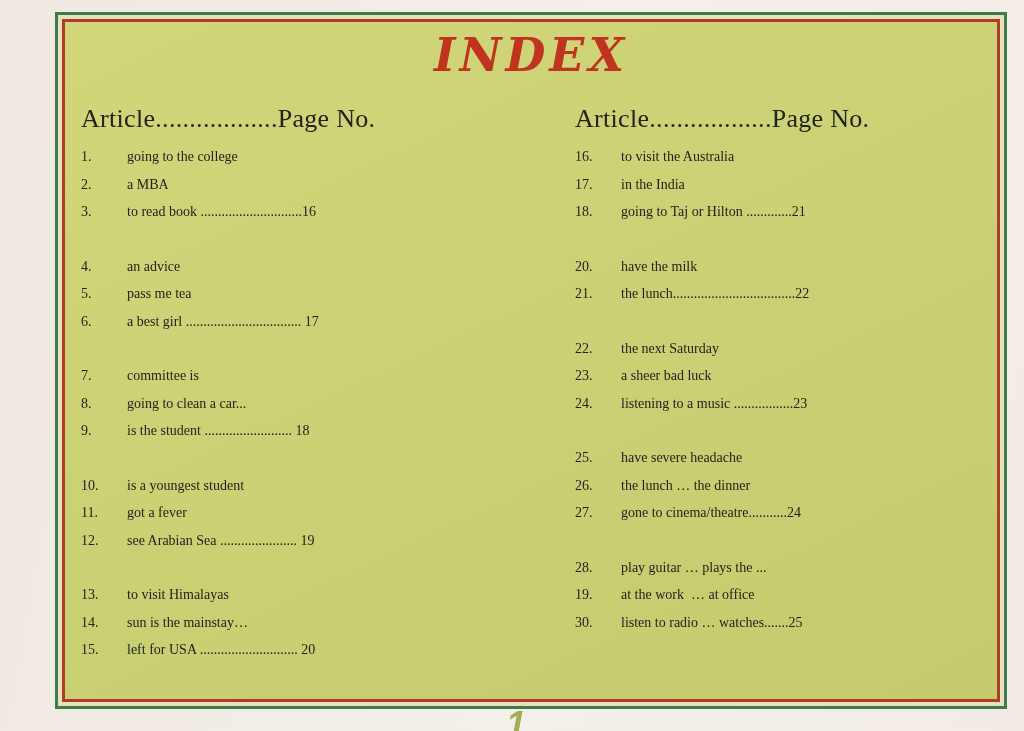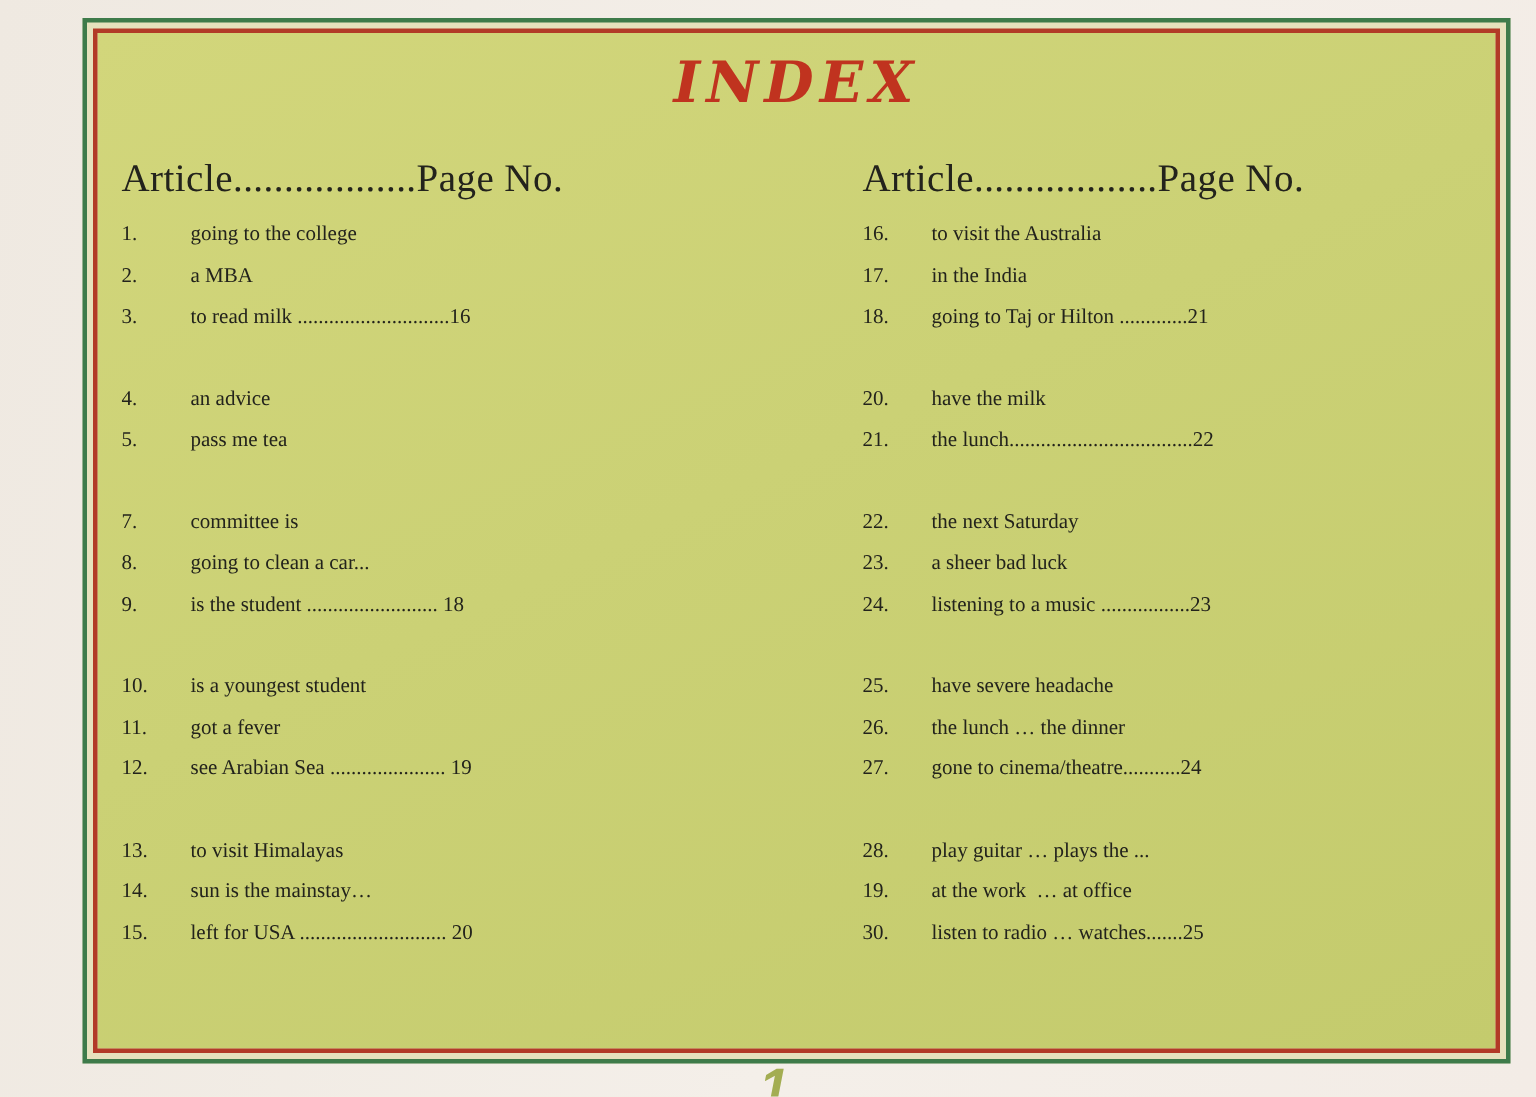--- a/index.html
+++ b/index.html
@@ -31,21 +31,21 @@
     background: linear-gradient(155deg, #d2d67b 0%, #cbd175 45%, #c4cb6d 100%);
     padding: 0 6px;
     overflow: hidden;
   }
   .title {
     margin: 10px 0 0 0;
     text-align: center;
     font-family: "DejaVu Serif", serif;
     font-style: italic;
     font-weight: bold;
-    font-size: 38px;
+    font-size: 46px;
     line-height: 46px;
     letter-spacing: 4px;
     color: #c0331f;
   }
   .cols {
     display: flex;
     justify-content: space-between;
     padding: 22px 12px 0 10px;
   }
   .col { width: 404px; color: #23231c; }
@@ -82,25 +82,26 @@
 <div class="page-outer">
   <div class="page-inner">
     <h1 class="title">INDEX</h1>
     <div class="cols">
       <div class="col">
         <div class="col-header">Article..................Page No.</div>
         <div class="groups">
             <div class="group">
               <div class="row"><span class="num">1.</span><span class="txt">going to the college</span><span class="leader"></span><span class="pageno"></span></div>
               <div class="row"><span class="num">2.</span><span class="txt">a MBA</span><span class="leader"></span><span class="pageno"></span></div>
-              <div class="row"><span class="num">3.</span><span class="txt">to read milk</span><span class="leader"> .............................</span><span class="pageno">16</span></div>
+              <div class="row"><span class="num">3.</span><span class="txt">to read book</span><span class="leader"> .............................</span><span class="pageno">16</span></div>
             </div>
             <div class="group">
               <div class="row"><span class="num">4.</span><span class="txt">an advice</span><span class="leader"></span><span class="pageno"></span></div>
               <div class="row"><span class="num">5.</span><span class="txt">pass me tea</span><span class="leader"></span><span class="pageno"></span></div>
+              <div class="row"><span class="num">6.</span><span class="txt">a best girl</span><span class="leader"> .................................</span><span class="pageno"> 17</span></div>
             </div>
             <div class="group">
               <div class="row"><span class="num">7.</span><span class="txt">committee is</span><span class="leader"></span><span class="pageno"></span></div>
               <div class="row"><span class="num">8.</span><span class="txt">going to clean a car...</span><span class="leader"></span><span class="pageno"></span></div>
               <div class="row"><span class="num">9.</span><span class="txt">is the student</span><span class="leader"> .........................</span><span class="pageno"> 18</span></div>
             </div>
             <div class="group">
               <div class="row"><span class="num">10.</span><span class="txt">is a youngest student</span><span class="leader"></span><span class="pageno"></span></div>
               <div class="row"><span class="num">11.</span><span class="txt">got a fever</span><span class="leader"></span><span class="pageno"></span></div>
               <div class="row"><span class="num">12.</span><span class="txt">see Arabian Sea</span><span class="leader"> ......................</span><span class="pageno"> 19</span></div>

